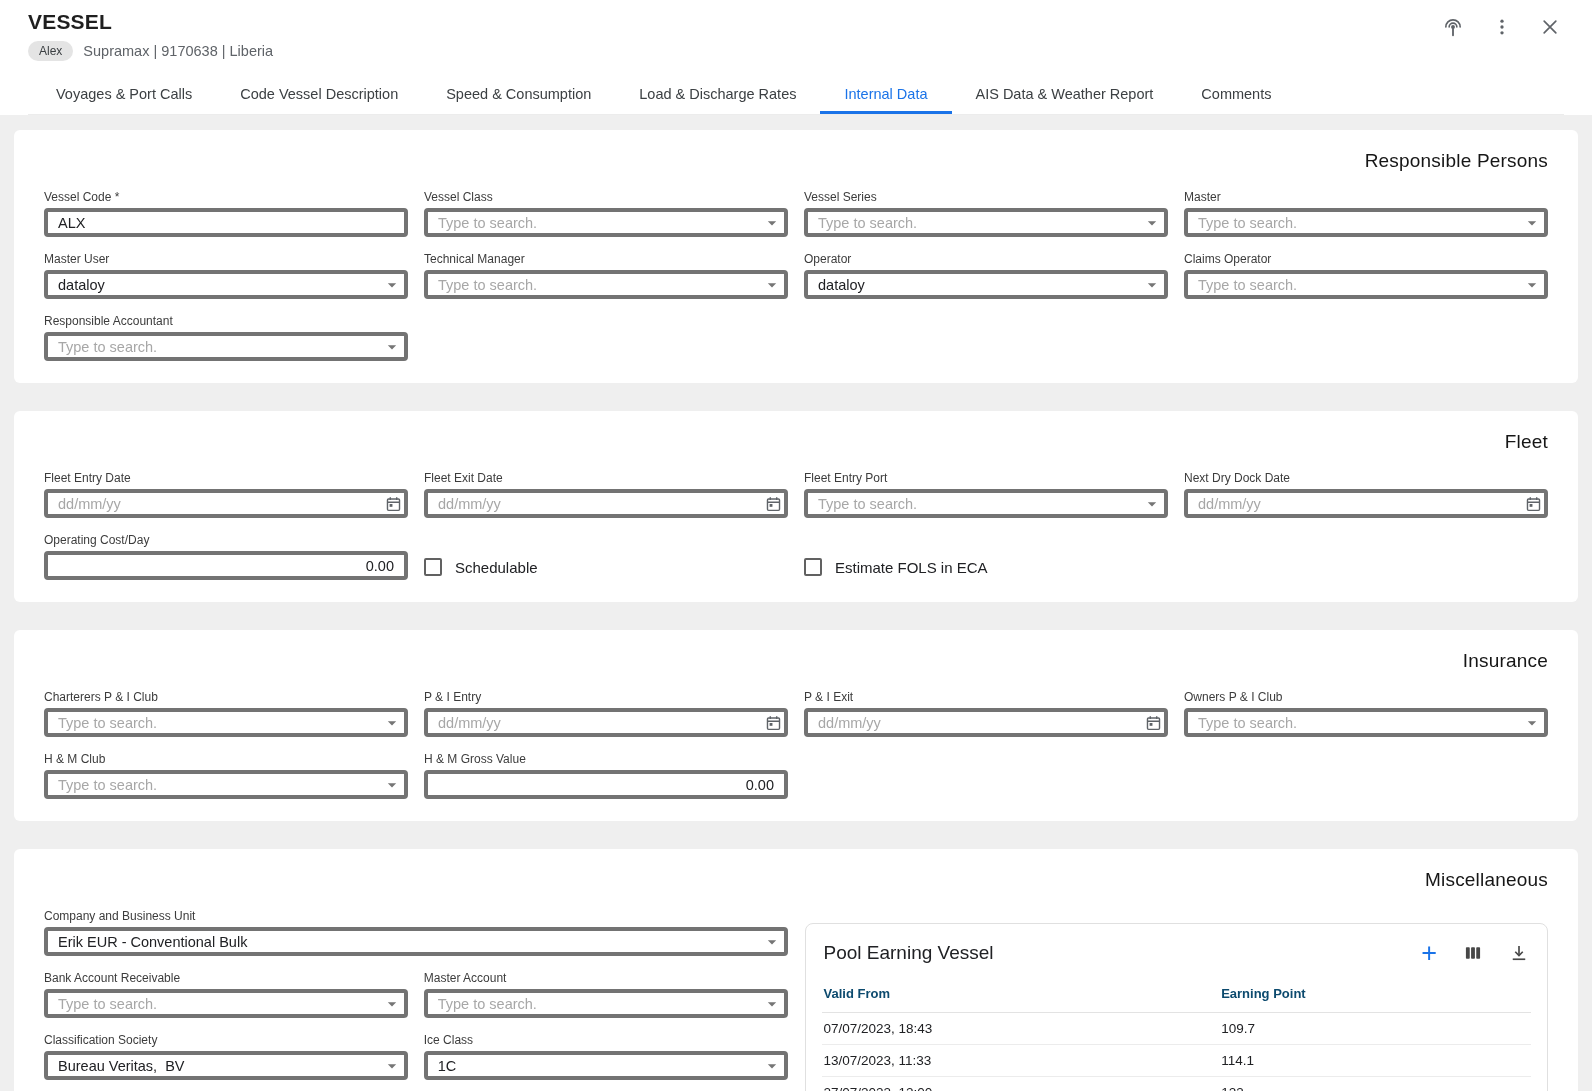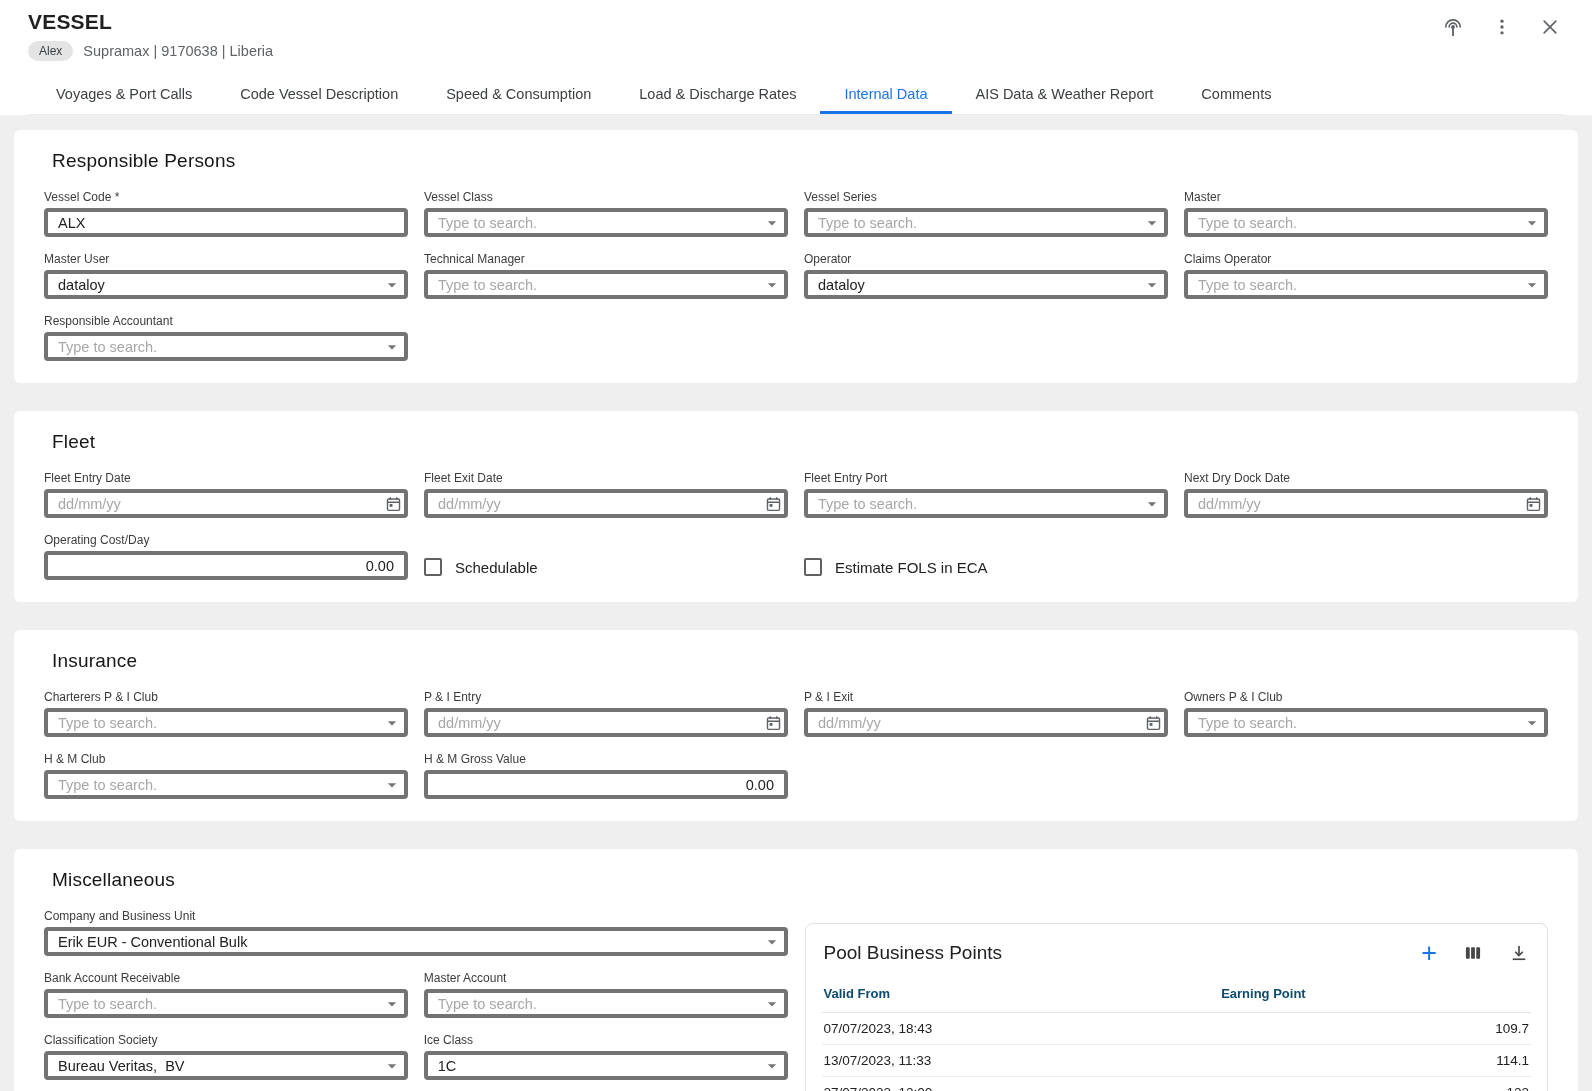--- a/index.html
+++ b/index.html
@@ -26,21 +26,21 @@
   .tabs{ display:flex; padding:0 4px; margin-top:12px; border-bottom:1px solid #ececec; }
   .tab{ padding:0 24px; height:41px; display:flex; align-items:center; white-space:nowrap;
         font-size:14.5px; color:#3c4043; cursor:pointer; position:relative; }
   .tab.active{ color:var(--accent); font-weight:500; }
   .tab.active::after{ content:""; position:absolute; left:0; right:0; bottom:0;
         height:3px; background:var(--accent); }
 
   
   .content{ background:#efefef; padding:15px 14px 0; height:984px; overflow:hidden; }
   .card{ background:#fff; border-radius:6px; padding:20px 30px 22px; margin-bottom:28px; }
-  .card-title{ font-size:19px; font-weight:400; color:#161616; margin:0 8px 18px; letter-spacing:.2px; }
+  .card-title{ font-size:19px; font-weight:400; color:#161616; margin:0 0 18px; letter-spacing:.2px;text-align:right; }
 
   .grid4{ display:grid; grid-template-columns:repeat(4,1fr); column-gap:16px; row-gap:15px; }
   .field{}
   .flabel{ font-size:12px; color:#3c3c3c; margin-bottom:4px; }
   .control{ position:relative; }
   .tinput{
     width:100%; height:29px; border:4px solid #737373; border-radius:4px;
     padding:0 10px; font-size:14.5px; color:#202124; background:#fff;
     font-family:inherit; outline:none;
   }
@@ -61,21 +61,21 @@
 
   .pep-card{ border:1px solid #e0e0e0; border-radius:8px; padding:12px 16px 2px; margin-top:14px; }
   .pep-head{ display:flex; align-items:center; justify-content:space-between; padding:6px 2px 12px; }
   .pep-title{ font-size:19px; color:#202124; }
   .pep-icons{ display:flex; align-items:center; gap:26px; }
   .pep-table{ width:100%; border-collapse:collapse; }
   .pep-table th{ font-size:13px; font-weight:700; color:#0c4a6e; text-align:left;
                  padding:10px 2px 11px; border-bottom:1px solid #e3e3e3; }
   .pep-table td{ font-size:13.5px; color:#202124; padding:8px 2px;
                  border-bottom:1px solid #ececec; }
-  .right{ text-align:right; }
+  .right{ }
   .plus-glyph{ color:var(--accent); font-size:27px; line-height:20px; font-weight:400; }
 </style>
 </head>
 <body>
 
 <div class="app-header">
   <div class="title-row">
     <div>
       <div class="page-title">VESSEL</div>
       <div class="sub-row">
@@ -432,21 +432,21 @@
                   <path d="M7 10l5 5 5-5z" fill="#757575"></path>
                 </svg>
             </span>
           </div>
         </div>
 
       </div>
 
       <div class="pep-card">
         <div class="pep-head">
-          <div class="pep-title">Pool Business Points</div>
+          <div class="pep-title">Pool Earning Vessel</div>
           <div class="pep-icons">
             <span class="plus-glyph">+</span>
             <span style="display:flex;cursor:pointer;">
               <svg width="20" height="20" viewBox="0 0 24 24">
                 <rect x="3.5" y="5" width="4.6" height="14" rx="1" fill="#474747"></rect>
                 <rect x="9.7" y="5" width="4.6" height="14" rx="1" fill="#474747"></rect>
                 <rect x="15.9" y="5" width="4.6" height="14" rx="1" fill="#474747"></rect>
               </svg>
             </span>
             <span style="display:flex;cursor:pointer;">

